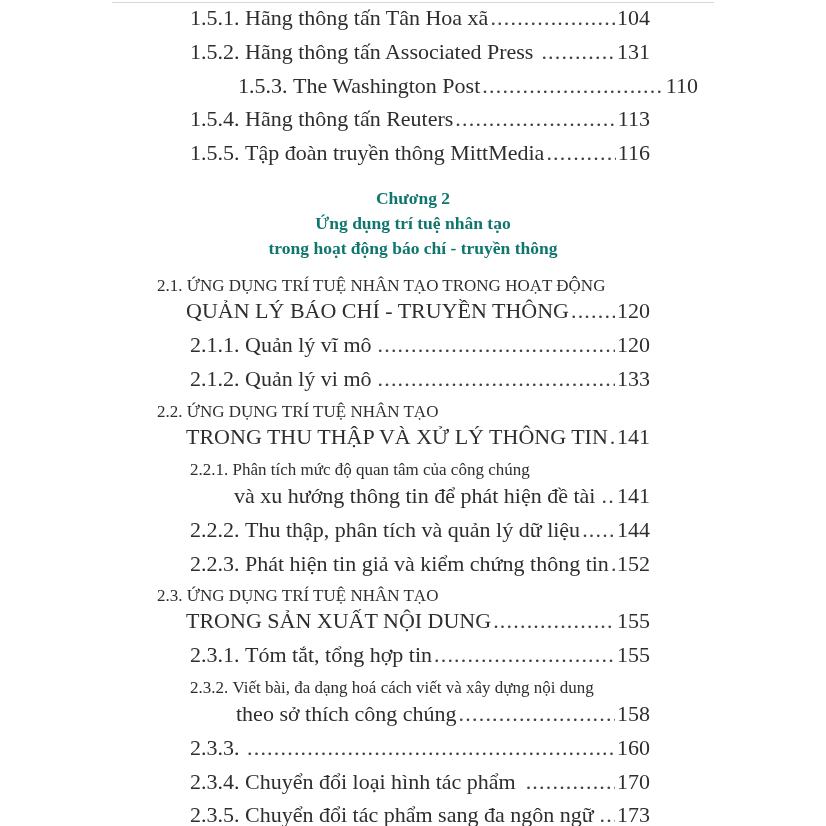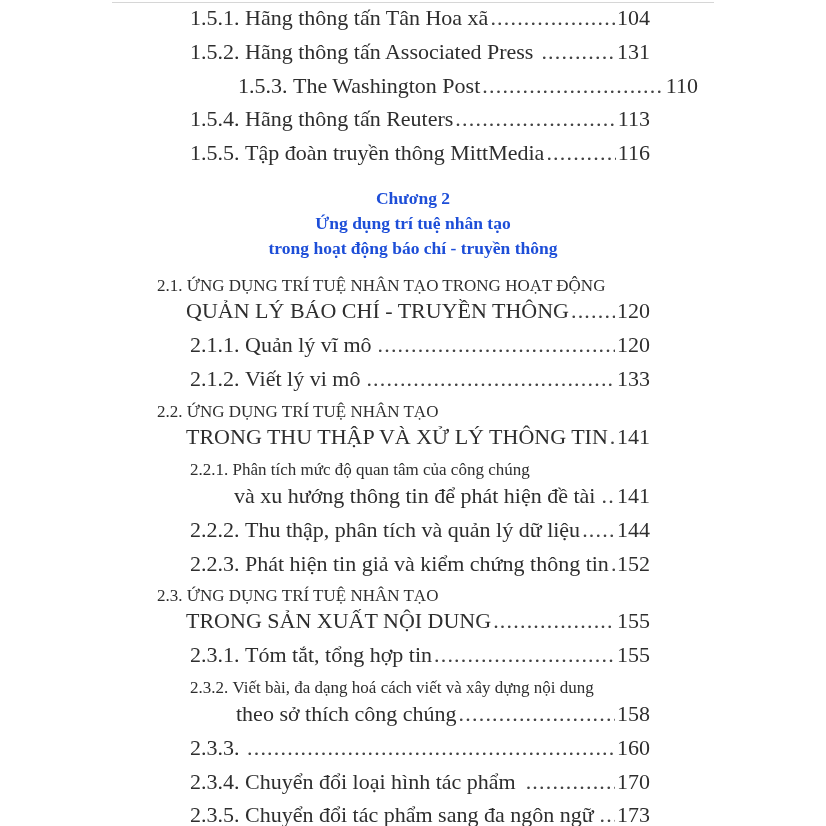--- a/index.html
+++ b/index.html
@@ -51,21 +51,21 @@
       text-align: right;
     }
     .chapter {
       position: absolute;
       left: 0;
       width: 826px;
       text-align: center;
       font-weight: bold;
       font-size: 17.5px;
       line-height: 20px;
-      color: #1d4ed8;
+      color: #0f766e;
     }
     .plain {
       position: absolute;
       white-space: nowrap;
       font-size: 17px;
       line-height: 20px;
     }
   </style>
 </head>
 <body>
@@ -109,21 +109,21 @@
   <span class="txt">QUẢN LÝ BÁO CHÍ - TRUYỀN THÔNG</span>
   <span class="dots"></span>
   <span class="pg">120</span>
 </div>
 <div class="line" style="left:190px; width:460px; top:335px;">
   <span class="txt">2.1.1.</span>&nbsp;<span class="txt">Quản lý vĩ mô</span>
   <span class="dots" style="margin-left:6px;"></span>
   <span class="pg">120</span>
 </div>
 <div class="line" style="left:190px; width:460px; top:369px;">
-  <span class="txt">2.1.2.</span>&nbsp;<span class="txt">Viết lý vi mô</span>
+  <span class="txt">2.1.2.</span>&nbsp;<span class="txt">Quản lý vi mô</span>
   <span class="dots" style="margin-left:6px;"></span>
   <span class="pg">133</span>
 </div>
 
 <div class="plain" style="left:157px; top:402px;">
   <span>2.2.</span>&nbsp;<span>ỨNG DỤNG TRÍ TUỆ NHÂN TẠO</span>
 </div>
 <div class="line" style="left:186px; width:464px; top:427px;">
   <span class="txt">TRONG THU THẬP VÀ XỬ LÝ THÔNG TIN</span>
   <span class="dots"></span>

